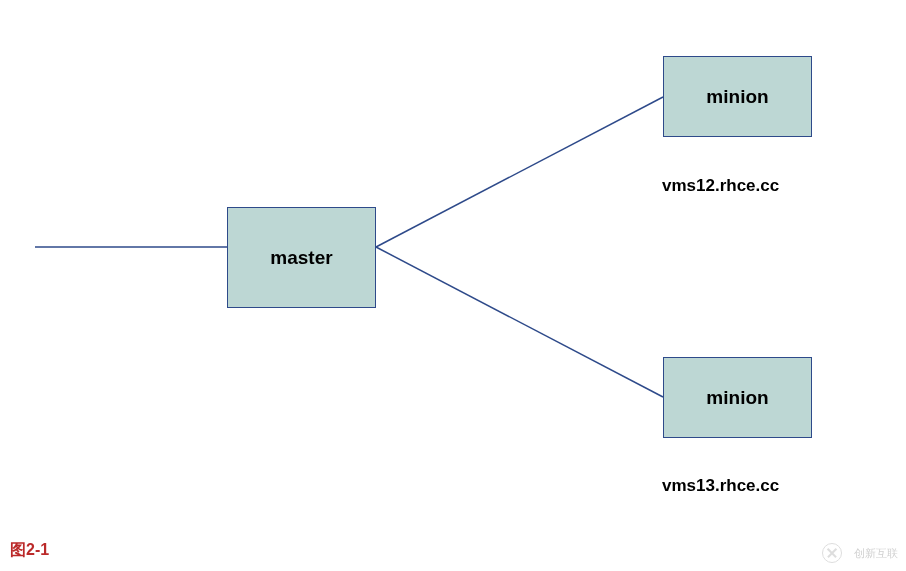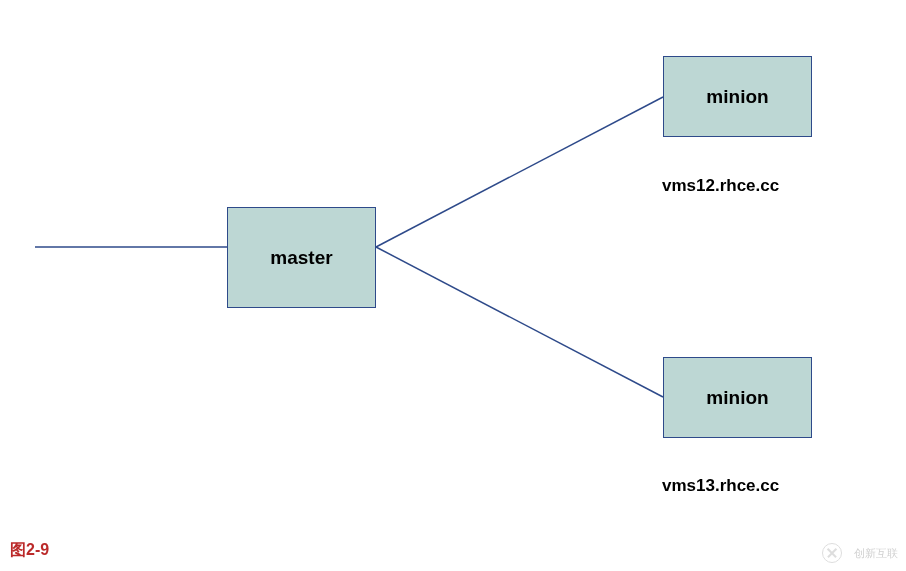--- a/index.html
+++ b/index.html
@@ -110,18 +110,18 @@
   <div>vms12.rhce.cc</div>
 </div>
 
 <div class="node-box" style="left: 663px; top: 357px; width: 149px; height: 81px;">
   <span>minion</span>
 </div>
 <div class="label-block" style="left: 662px; top: 475px;">
   <div>vms13.rhce.cc</div>
 </div>
 
-<div class="figure-label">图2-9</div>
+<div class="figure-label">图2-1</div>
 
 <div class="watermark">
   <div class="watermark-logo"></div>
   <span>创新互联</span>
 </div>
 
 </body></html>

